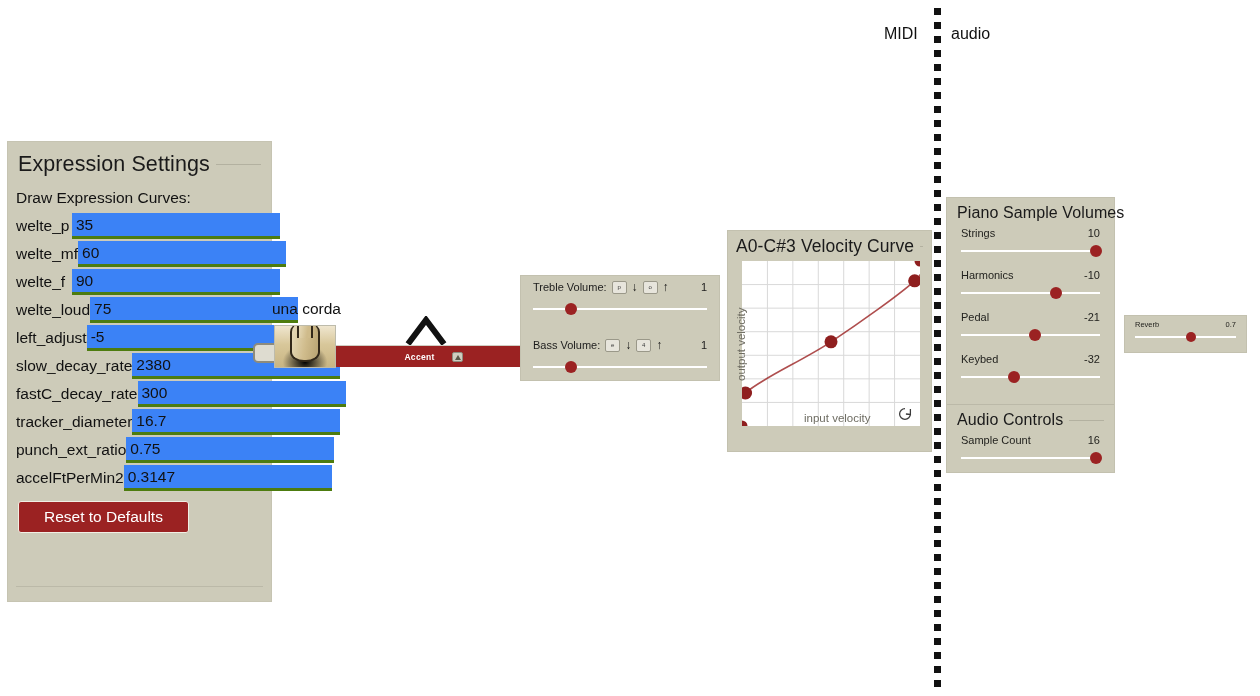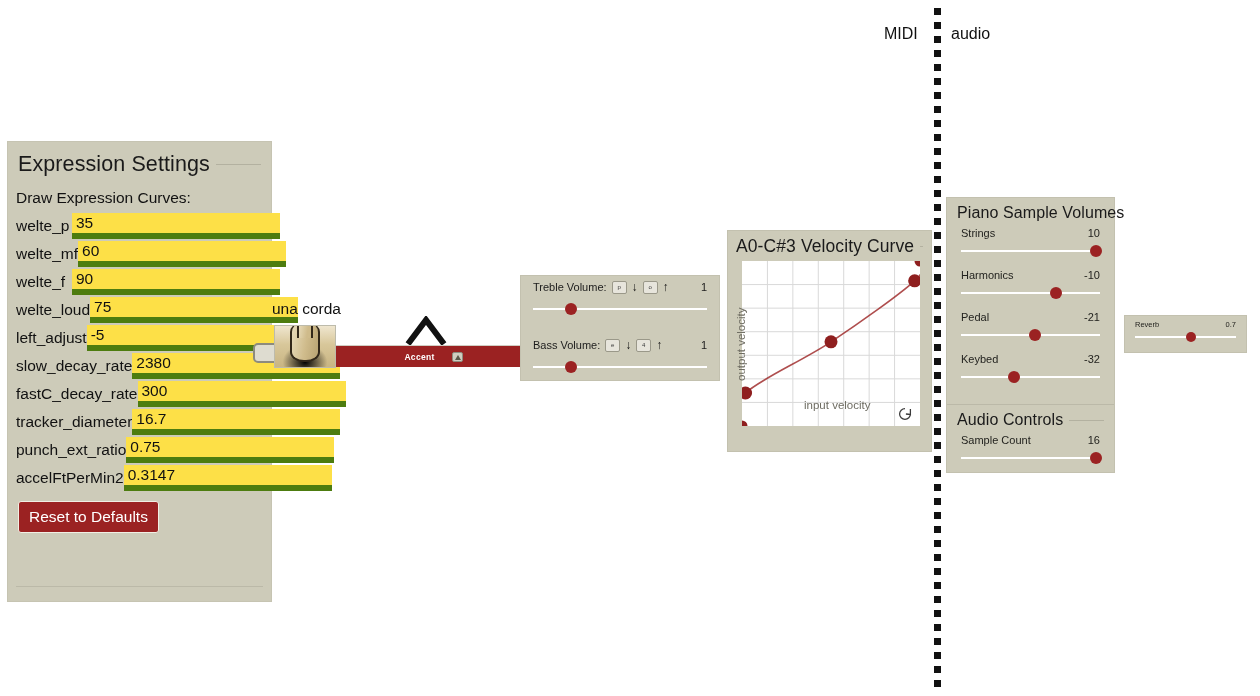--- a/index.html
+++ b/index.html
@@ -61,38 +61,38 @@
     height: 28px;
     padding-left: 8px;
     font-size: 15.5px;
     color:#111;
   }
   .field-row .fname { width: 152px; white-space: nowrap; }
   .field-input {
     flex: 1;
     height: 26px;
     margin-right: -9px;
-    background: #fde047;
+    background: #3b82f6;
     border: none;
-    border-bottom: 6px solid #4d7c0f;
+    border-bottom: 3px solid #4d7c0f;
     font-family: "Liberation Sans", sans-serif;
     font-size: 15.5px;
     color: #111;
     padding: 6px 4px;
     outline: none;
   }
 
   .btn-red {
     background: #9b2222;
     color: #fff;
     border: 1px solid #f1efe4;
     border-radius: 3px;
     font-family: "Liberation Sans", sans-serif;
     font-size: 15.5px;
-    padding: 6px 10px;
+    padding: 6px 25px;
     cursor: pointer;
   }
   #reset-defaults-button { margin: 9px 0 0 10px; }
 
   .panel-footrule {
     position:absolute; left:8px; right:8px; bottom: 14px;
     height:1px; background:#bbb9a8;
   }
 
   
@@ -211,21 +211,21 @@
   }
   #velocity-plot svg { display:block; }
   .axis-label {
     position:absolute; font-size: 11.5px; color:#6e6c62;
   }
   #ylabel-output {
     left: 5px; top: 108px;
     transform: rotate(-90deg); transform-origin: left bottom;
     white-space: nowrap;
   }
-  #xlabel-input { left: 62px; bottom: 15px; }
+  #xlabel-input { left: 62px; bottom: 2px; }
   #curve-reset-icon { position:absolute; right:6px; bottom:3px; width:18px;height:18px; cursor:pointer;}
 
   
   #divider {
     position:absolute; left: 934px; top: 8px; width: 7px; height: 680px;
     background: repeating-linear-gradient(180deg,#111 0 7px, rgba(0,0,0,0) 7px 14px);
   }
   #midi-label { position:absolute; left: 884px; top: 25px; font-size:16px; color:#111;}
   #audio-label { position:absolute; left: 951px; top: 25px; font-size:16px; color:#111;}
 

